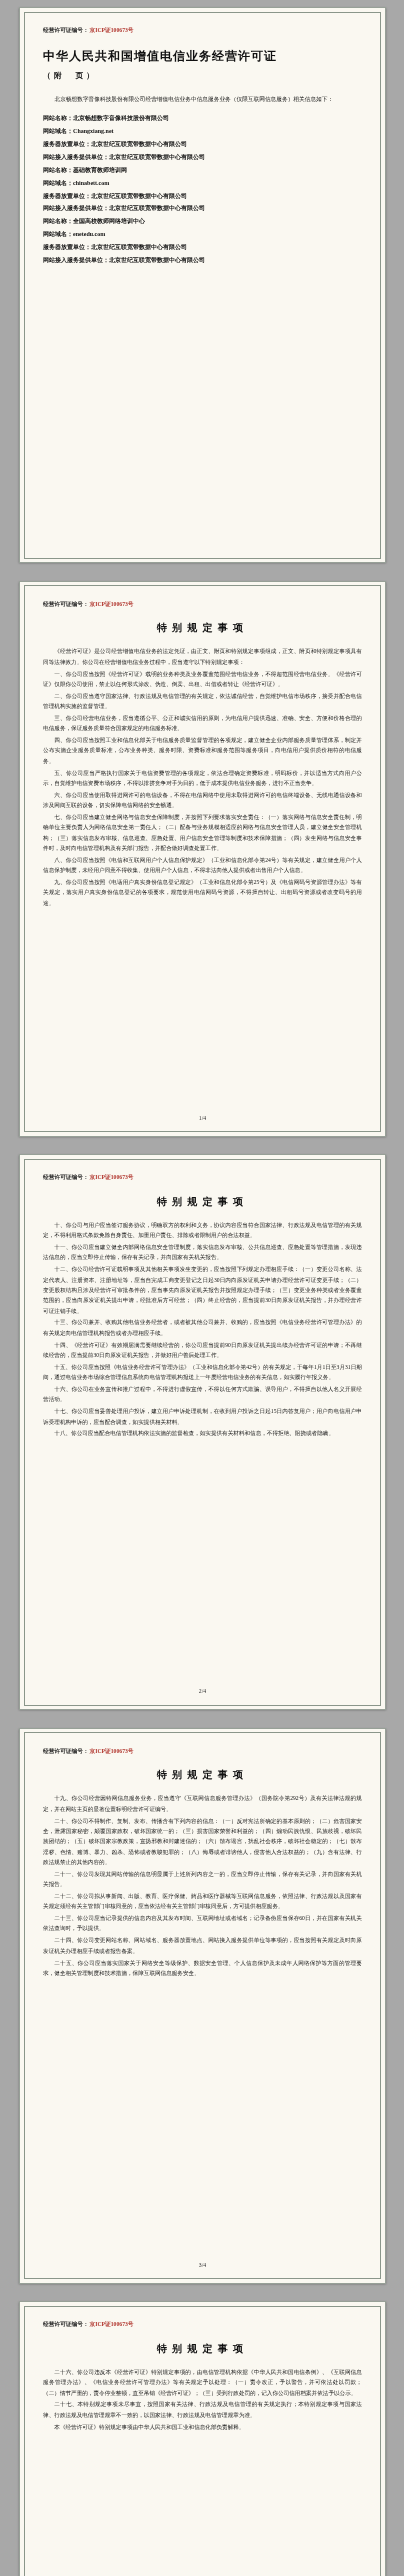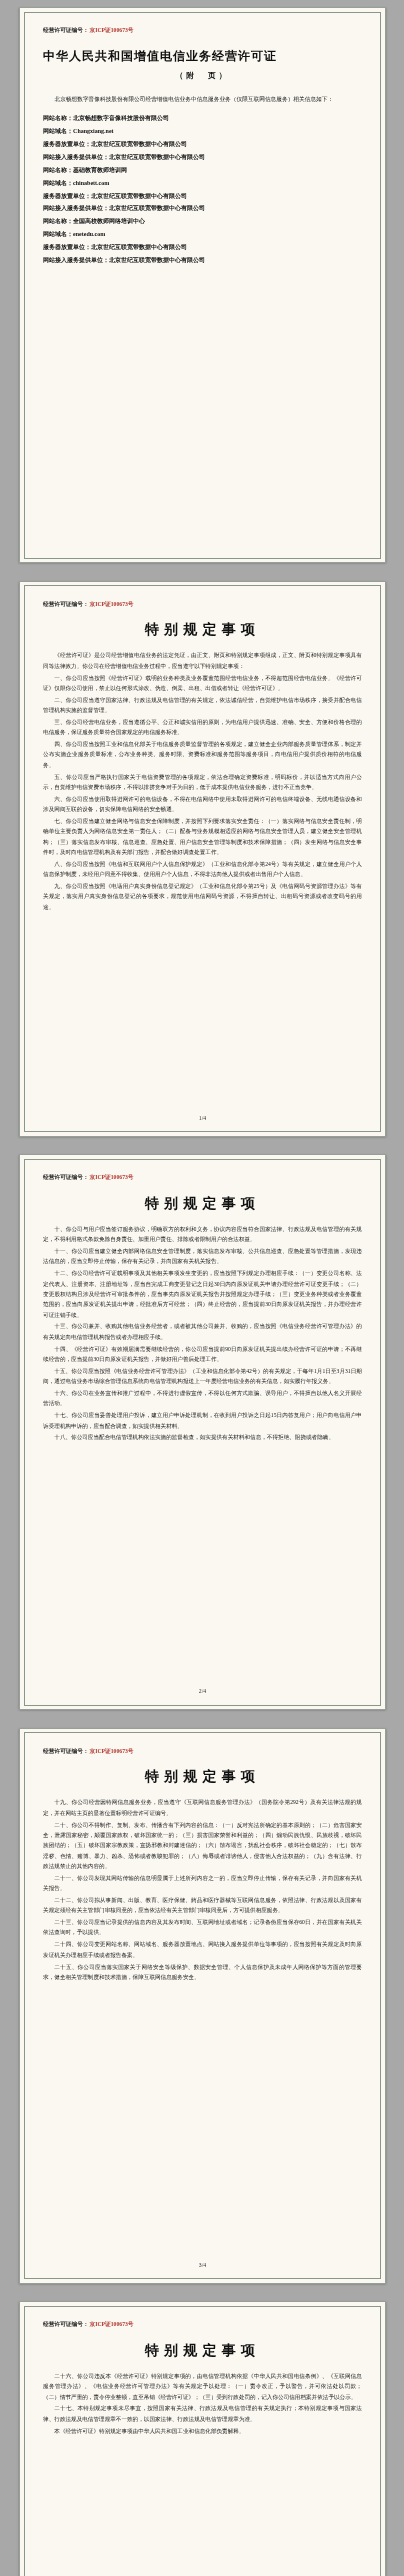--- a/index.html
+++ b/index.html
@@ -41,21 +41,20 @@
   }
   .lic-no { color: #b0342c; margin-left: 1px; }
   .main-title {
     font-size: 12px;
     font-weight: bold;
     letter-spacing: 1px;
     color: #111;
     margin: 11.3px 0 6.2px;
   }
   .sub-title {
-    text-align: center;
     font-size: 7.7px;
     font-weight: bold;
     letter-spacing: 3.1px;
     color: #111;
     margin-bottom: 13.4px;
   }
   .intro {
     font-size: 5.7px;
     line-height: 1.9;
     text-align: justify;
@@ -63,21 +62,21 @@
     color: #111;
     margin: 0 0 7.2px;
   }
   .field-line {
     font-size: 6px;
     font-weight: bold;
     line-height: 2.15;
     color: #111;
   }
   .prov-title {
-    font-size: 14px;
+    font-size: 10px;
     font-weight: bold;
     text-align: center;
     letter-spacing: 5.2px;
     color: #111;
     margin: 2.1px 0 11.3px;
   }
   .para {
     font-size: 5.6px;
     line-height: 1.85;
     text-align: justify;

